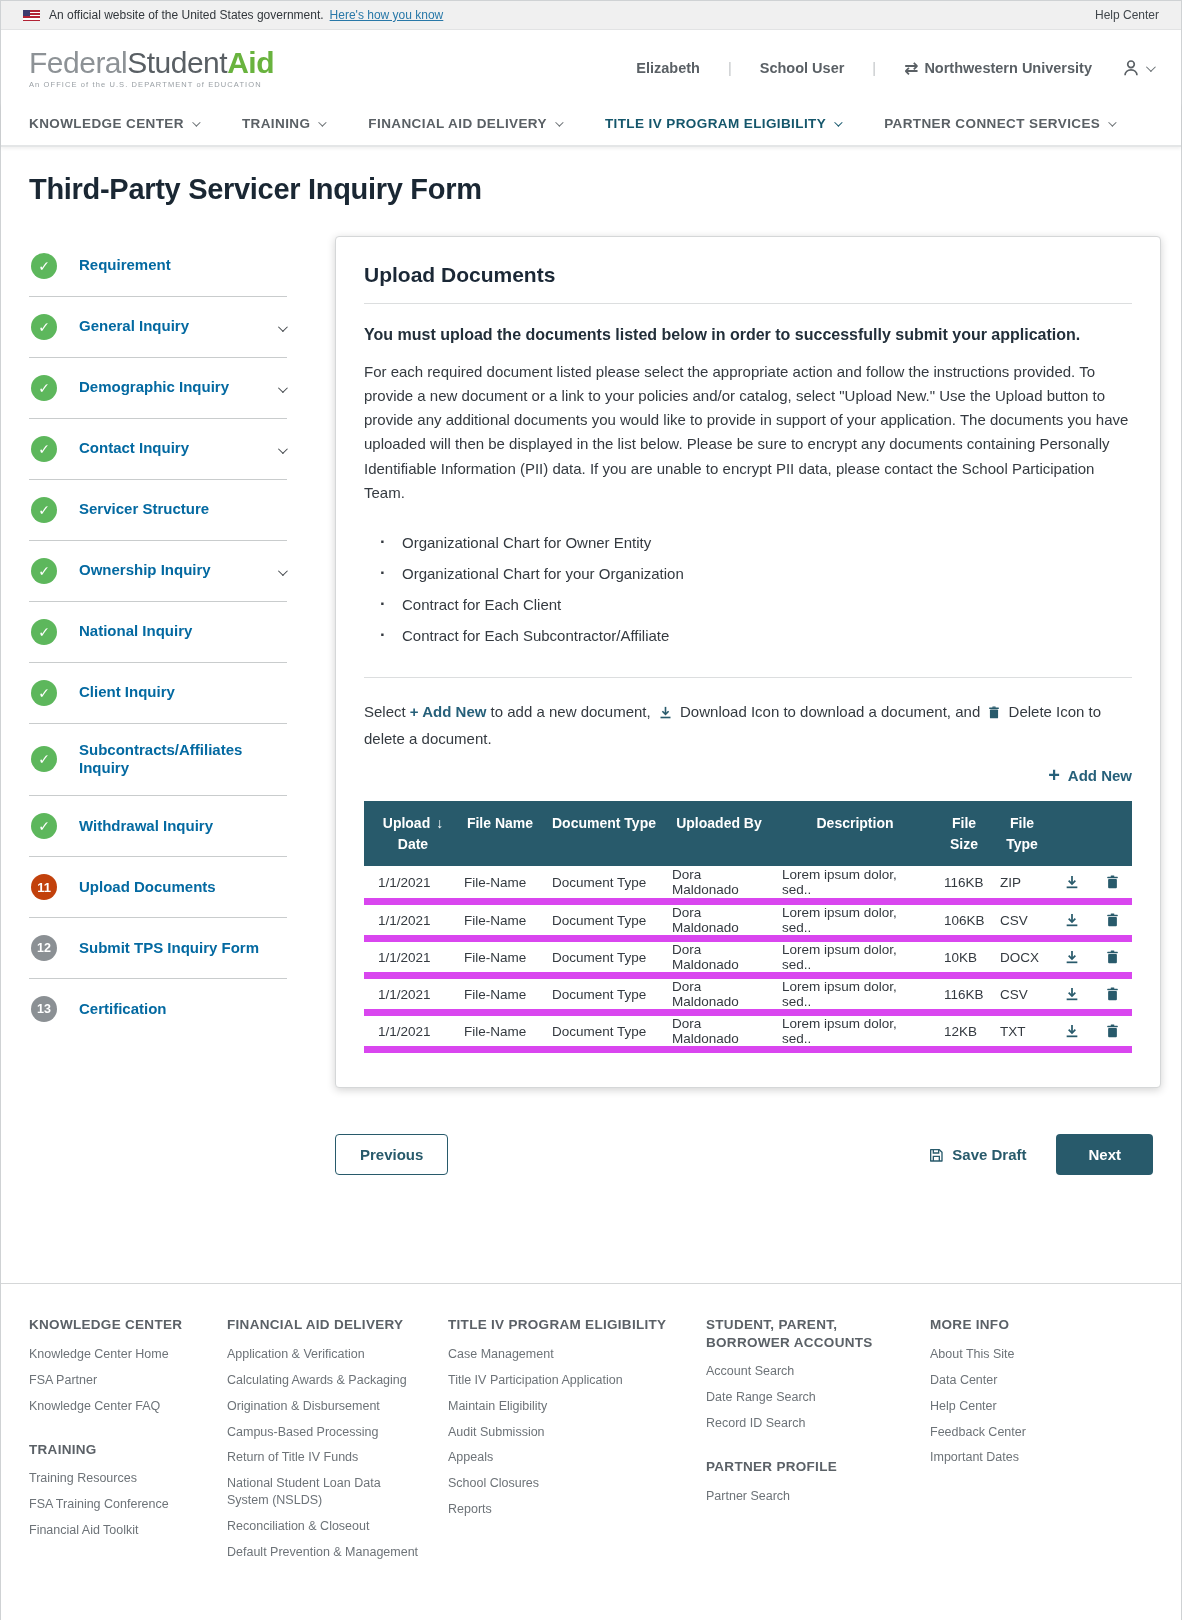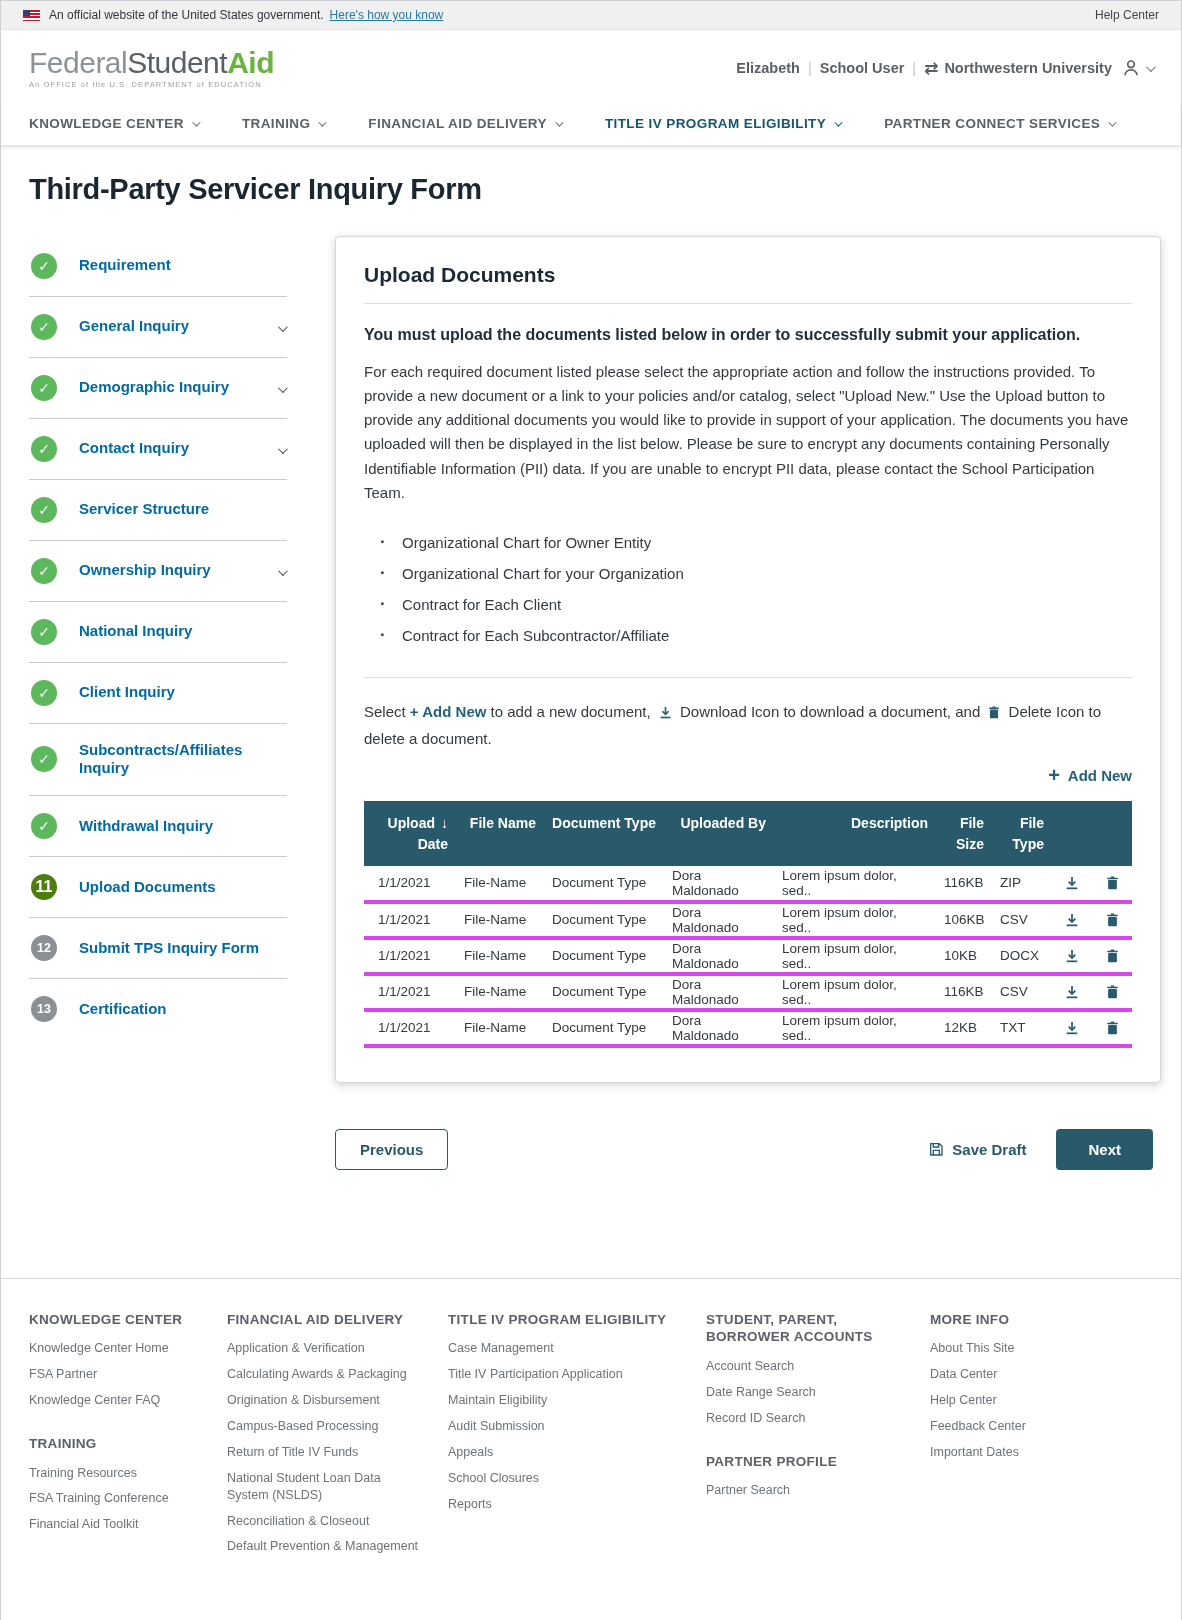--- a/index.html
+++ b/index.html
@@ -16,21 +16,21 @@
   .help-center { color:#40464b; cursor:pointer; }
 
   
   .site-header { display:flex; align-items:center; padding:18px 28px 14px 28px; }
   .fsa-logo { line-height:1; }
   .fsa-line1 { font-size:30px; letter-spacing:-0.5px; }
   .fsa-federal { color:#8d9296; font-weight:400; }
   .fsa-student { color:#595f64; font-weight:400; }
   .fsa-aid { color:#69b33e; font-weight:700; }
   .fsa-tag { font-size:7.5px; color:#9aa0a5; letter-spacing:1.1px; margin-top:3px; }
-  .header-right { margin-left:auto; display:flex; align-items:center; gap:8px; font-size:14.5px; font-weight:600; color:#5a6065; }
+  .header-right { margin-left:auto; display:flex; align-items:center; gap:28px; font-size:14.5px; font-weight:600; color:#5a6065; }
   .hdr-sep { color:#c3c6c9; font-weight:400; }
   .swap-glyph { font-size:17px; color:#5a6065; margin-right:6px; }
   .inst-wrap { display:flex; align-items:center; }
   .person-wrap { display:flex; align-items:center; gap:4px; cursor:pointer; }
   .chev { display:inline-block; width:7px; height:7px; border-right:1.8px solid #6a7074; border-bottom:1.8px solid #6a7074; transform:rotate(45deg) translateY(-2px); }
 
   
   .main-nav { display:flex; gap:44px; padding:0 28px; height:44px; align-items:center; border-bottom:2px solid #e4e6e7; box-shadow:0 2px 3px rgba(0,0,0,0.06); position:relative; z-index:2; }
   .nav-item { display:flex; align-items:center; gap:8px; font-size:13.5px; font-weight:700; letter-spacing:0.4px; color:#5a6065; cursor:pointer; text-transform:uppercase; }
   .nav-item .chev { width:6px; height:6px; }
@@ -41,21 +41,21 @@
   .main { padding:26px 28px 0 28px; flex:1; }
   .page-title { font-size:29px; font-weight:800; color:#1a2733; letter-spacing:-0.3px; margin-bottom:30px; }
   .content-row { display:flex; align-items:flex-start; gap:48px; margin-bottom:110px; }
 
   
   .steps { width:258px; flex:none; }
   .side-item { display:flex; align-items:center; gap:22px; padding:17px 2px; border-bottom:1px solid #c9cccd; cursor:pointer; }
   .side-item:last-child { border-bottom:none; }
   .step-ic { width:26px; height:26px; border-radius:50%; flex:none; display:flex; align-items:center; justify-content:center; color:#fff; font-size:14px; font-weight:700; }
   .step-ic.complete { background:#5db75c; }
-  .step-ic.current { background:#4d7c0f; font-size:16px; }
+  .step-ic.current { background:#c2410c; font-size:13px; }
   .step-ic.upcoming { background:#8b9094; font-size:12.5px; }
   .side-label { font-size:15px; font-weight:700; color:#0369a1; line-height:1.25; }
   .side-chev { margin-left:auto; }
   .side-chev .chev { width:7px; height:7px; border-color:#454a4e; }
 
   
   .card { flex:1; background:#fff; border:1px solid #d5d7d8; border-radius:4px; box-shadow:0 2px 8px rgba(0,0,0,0.18); padding:26px 28px 34px 28px; }
   .card h2 { font-size:21px; font-weight:700; color:#1b2836; margin-bottom:16px; }
   .card hr { border:none; border-top:1px solid #dcdedf; margin:0 0 22px 0; }
   .intro-bold { font-size:16px; font-weight:700; color:#222f3a; margin-bottom:16px; }
@@ -65,23 +65,23 @@
   .bullets li::before { content:"·"; position:absolute; left:0; top:5px; font-weight:700; font-size:17px; color:#343a40; }
   .instruction { font-size:15px; line-height:1.6; color:#343a40; margin-bottom:14px; }
   .inline-link { color:#26607a; font-weight:700; cursor:pointer; }
   .inline-ic { display:inline-block; vertical-align:-3px; margin:0 3px; }
   .addnew-row { display:flex; justify-content:flex-end; margin-bottom:16px; }
   .addnew-btn { display:flex; align-items:center; gap:8px; color:#26607a; font-size:15px; font-weight:700; cursor:pointer; }
   .addnew-plus { font-size:20px; font-weight:700; line-height:1; }
 
   
   table.docs { width:100%; border-collapse:collapse; table-layout:fixed; }
-  .docs thead th { background:#285a6b; color:#fff; font-size:14px; font-weight:600; text-align:right; vertical-align:top; padding:12px 8px; line-height:1.45; }
+  .docs thead th { background:#285a6b; color:#fff; font-size:14px; font-weight:600; text-align:center; vertical-align:top; padding:12px 8px; line-height:1.45; }
   .docs thead th:first-child { padding-left:14px; }
-  .docs td { font-size:13.5px; color:#343a40; padding:0 8px; height:36px; border-bottom:4px solid #d946ef; vertical-align:middle; }
+  .docs td { font-size:13.5px; color:#343a40; padding:0 8px; height:36px; border-bottom:7px solid #d946ef; vertical-align:middle; }
   .docs td:first-child { padding-left:14px; }
   .col-date{width:92px;} .col-file{width:88px;} .col-doctype{width:120px;} .col-by{width:110px;}
   .col-desc{width:162px;} .col-size{width:56px;} .col-type{width:60px;} .col-ic{width:40px;}
   .sort-arrow { font-size:14px; margin-left:6px; }
   .row-ic { display:flex; align-items:center; justify-content:center; cursor:pointer; }
 
   
   .action-row { display:flex; align-items:flex-start; margin-top:22px; }
   .btn-prev { border:1px solid #285a6b; color:#285a6b; background:#fff; border-radius:4px; font-size:15px; font-weight:700; padding:11px 24px; cursor:pointer; font-family:inherit; }
   .action-right { margin-left:auto; display:flex; align-items:center; gap:30px; }

